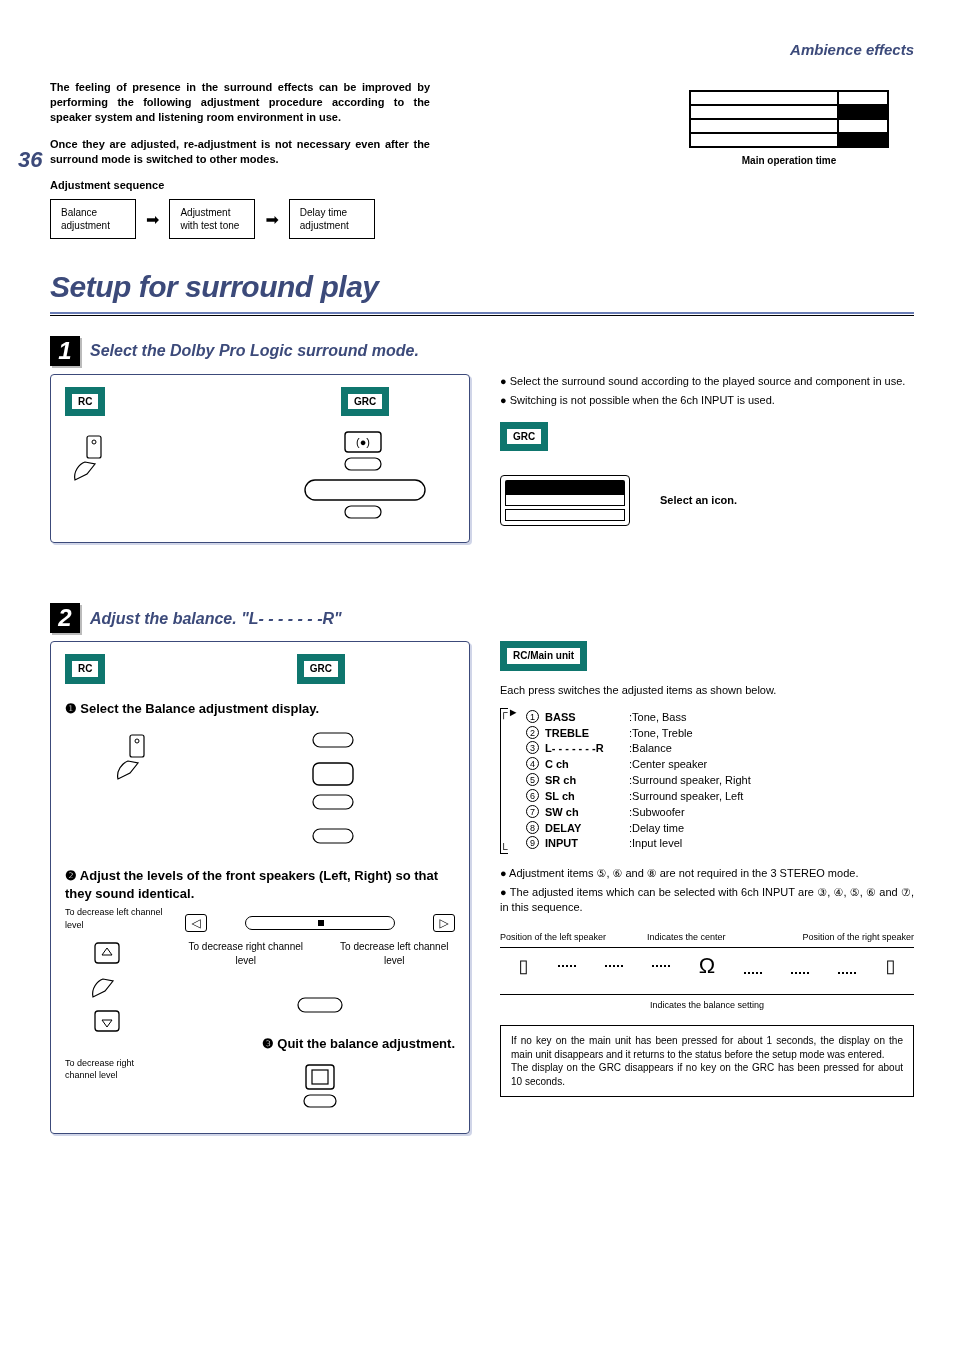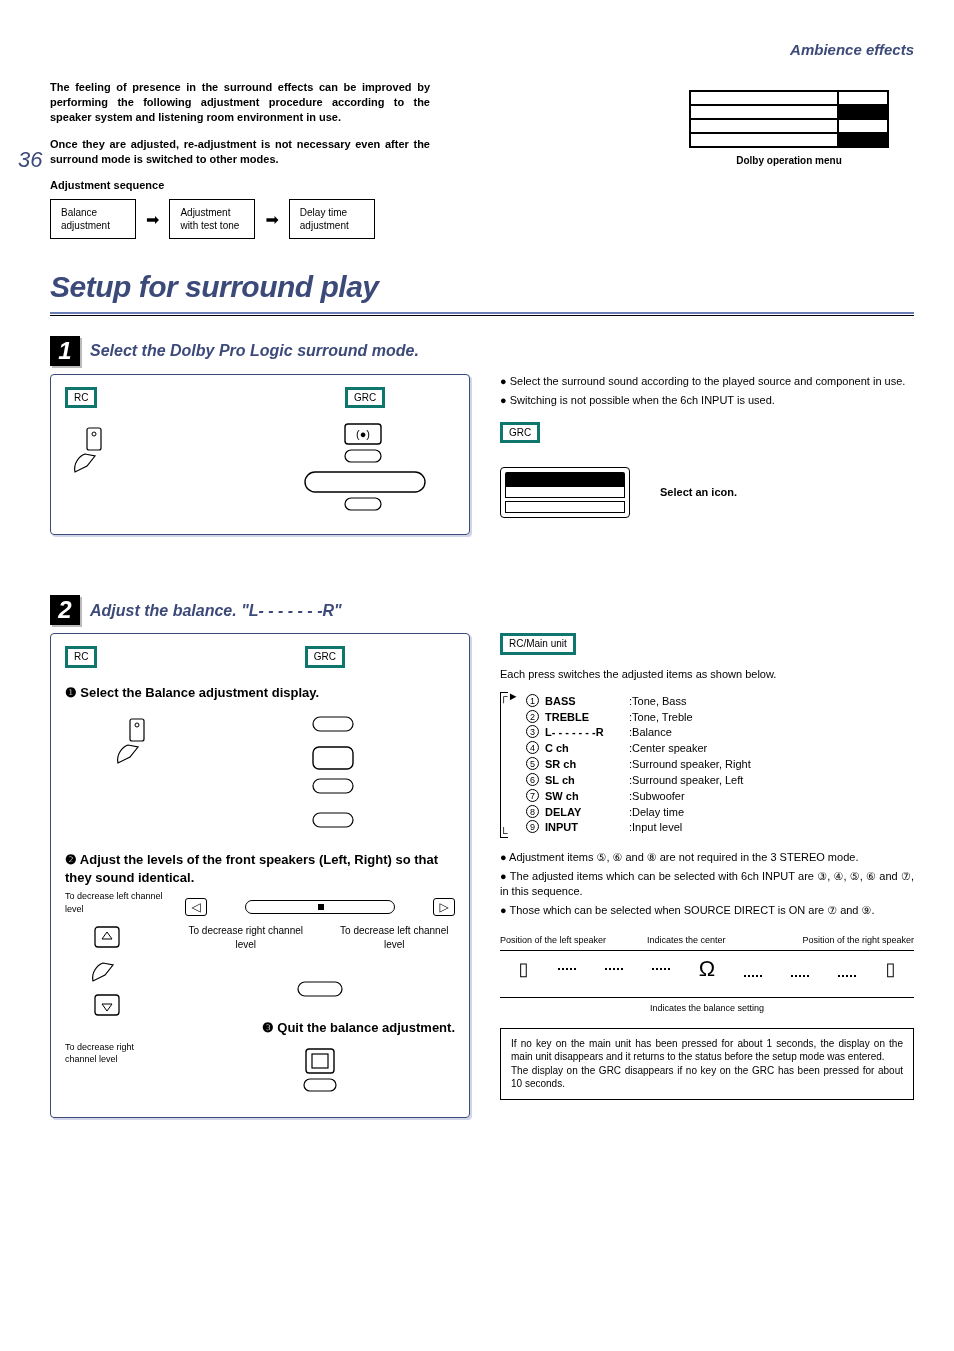--- a/index.html
+++ b/index.html
@@ -14,21 +14,21 @@
     line-height: 1.35;
   }
   .header-bar { text-align: right; margin-bottom: 20px; }
   .header-bar span { font-style: italic; font-weight: bold; font-size: 15px; color: #3c4a7a; }
   .pagenum {
     position: absolute;
     left: 18px;
     top: 145px;
     font-size: 22px;
     font-style: italic;
-    font-weight: normal;
+    font-weight: bold;
     color: #3c4a7a;
   }
   .intro {
     font-weight: bold;
     text-align: justify;
     width: 380px;
     margin-bottom: 12px;
   }
   .toprow { display: flex; justify-content: space-between; align-items: flex-start; }
   .adjlabel { font-weight: bold; margin: 10px 0 6px 0; }
@@ -84,24 +84,24 @@
   .rightcol { flex:1;}
   .panel {
     border: 1px solid #3c4a7a;
     border-radius: 4px;
     padding: 12px 14px 14px 14px;
     box-shadow: 2px 2px 0 #d0d5e8;
     position: relative;
   }
   .tag {
     display:inline-block;
-    border:3px solid #0f766e;
+    border:7px solid #0f766e;
     padding:1px 6px;
     font-size:10px;
-    font-weight:normal;
+    font-weight:bold;
     margin-bottom:6px;
   }
   .bul { list-style: none; padding-left: 0;}
   .bul li::before { content:"● "; }
   .bul li { margin-bottom:4px; text-align: justify;}
   .circled { display:inline-block; border:1px solid #000; border-radius:50%; width:13px; height:13px; line-height:12px; font-size:9px; text-align:center; margin-right:2px;}
   .adjtable { margin: 6px 0 6px 14px;}
   .adjtable .r { display:flex; gap:4px; margin-bottom:1px;}
   .adjtable .k { width: 80px; font-weight:bold;}
   .notebox {
@@ -178,21 +178,21 @@
         </div>
       <div class="row">
           <div class="cell"></div>
           <div class="cell small"></div>
         </div>
       <div class="row">
           <div class="cell"></div>
           <div class="cell small black"></div>
         </div>
     </div>
-    <div class="menulabel">Dolby operation menu</div>
+    <div class="menulabel">Main operation time</div>
   </div>
 </div>
 
 <h1 class="title">Setup for surround play</h1>
 <div class="blue-line"></div>
 <div class="thin-line"></div>
 
 <div class="steprow">
   <span class="stepnum">1</span>
   <span class="steptitle">Select the Dolby Pro Logic surround mode.</span>
@@ -382,21 +382,20 @@
             <span class="circled">9</span>
             <span class="k">INPUT</span>
             <span>:Input level</span>
           </div>
         </div>
     </div>
 
     <ul class="bul" style="margin-top:8px">
       <li>Adjustment items ⑤, ⑥ and ⑧ are not required in the 3 STEREO mode.</li>
       <li>The adjusted items which can be selected with 6ch INPUT are ③, ④, ⑤, ⑥ and ⑦, in this sequence.</li>
-      <li>Those which can be selected when SOURCE DIRECT is ON are ⑦ and ⑨.</li>
     </ul>
 
     <div class="posdiag">
       <div class="poslabels">
         <span style="width:28%">Position of the left speaker</span>
         <span style="width:30%;text-align:center">Indicates the center</span>
         <span style="width:38%;text-align:right">Position of the right speaker</span>
       </div>
       <div class="ticks">
         <span class="speaker">▯</span>

